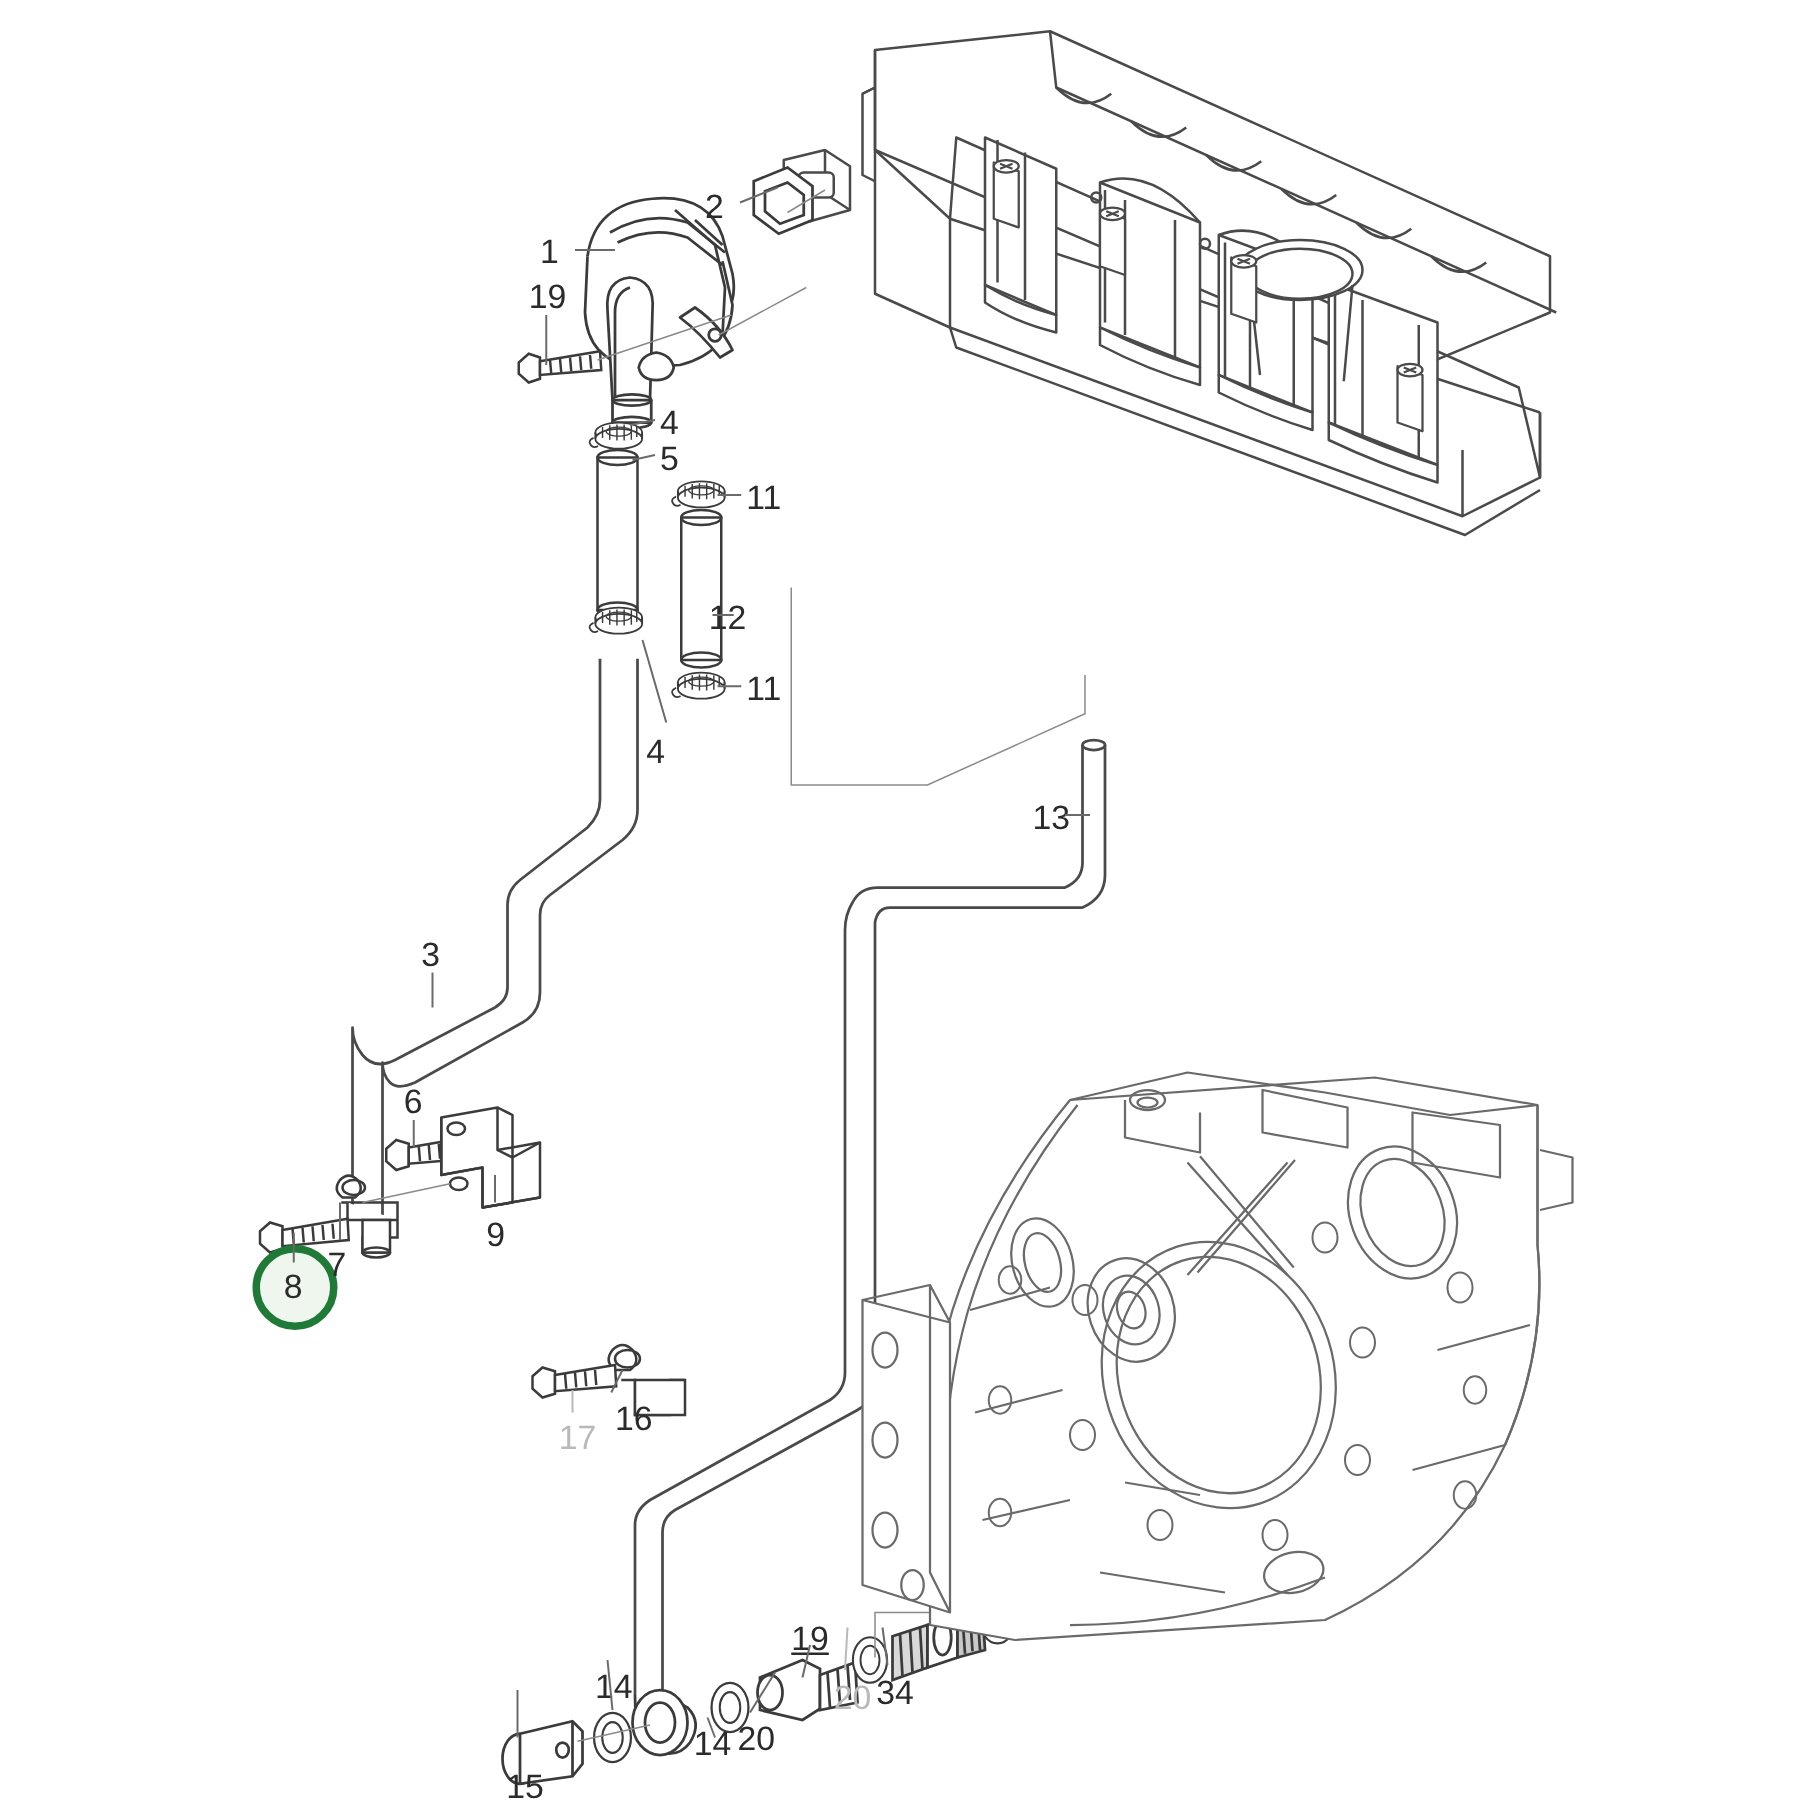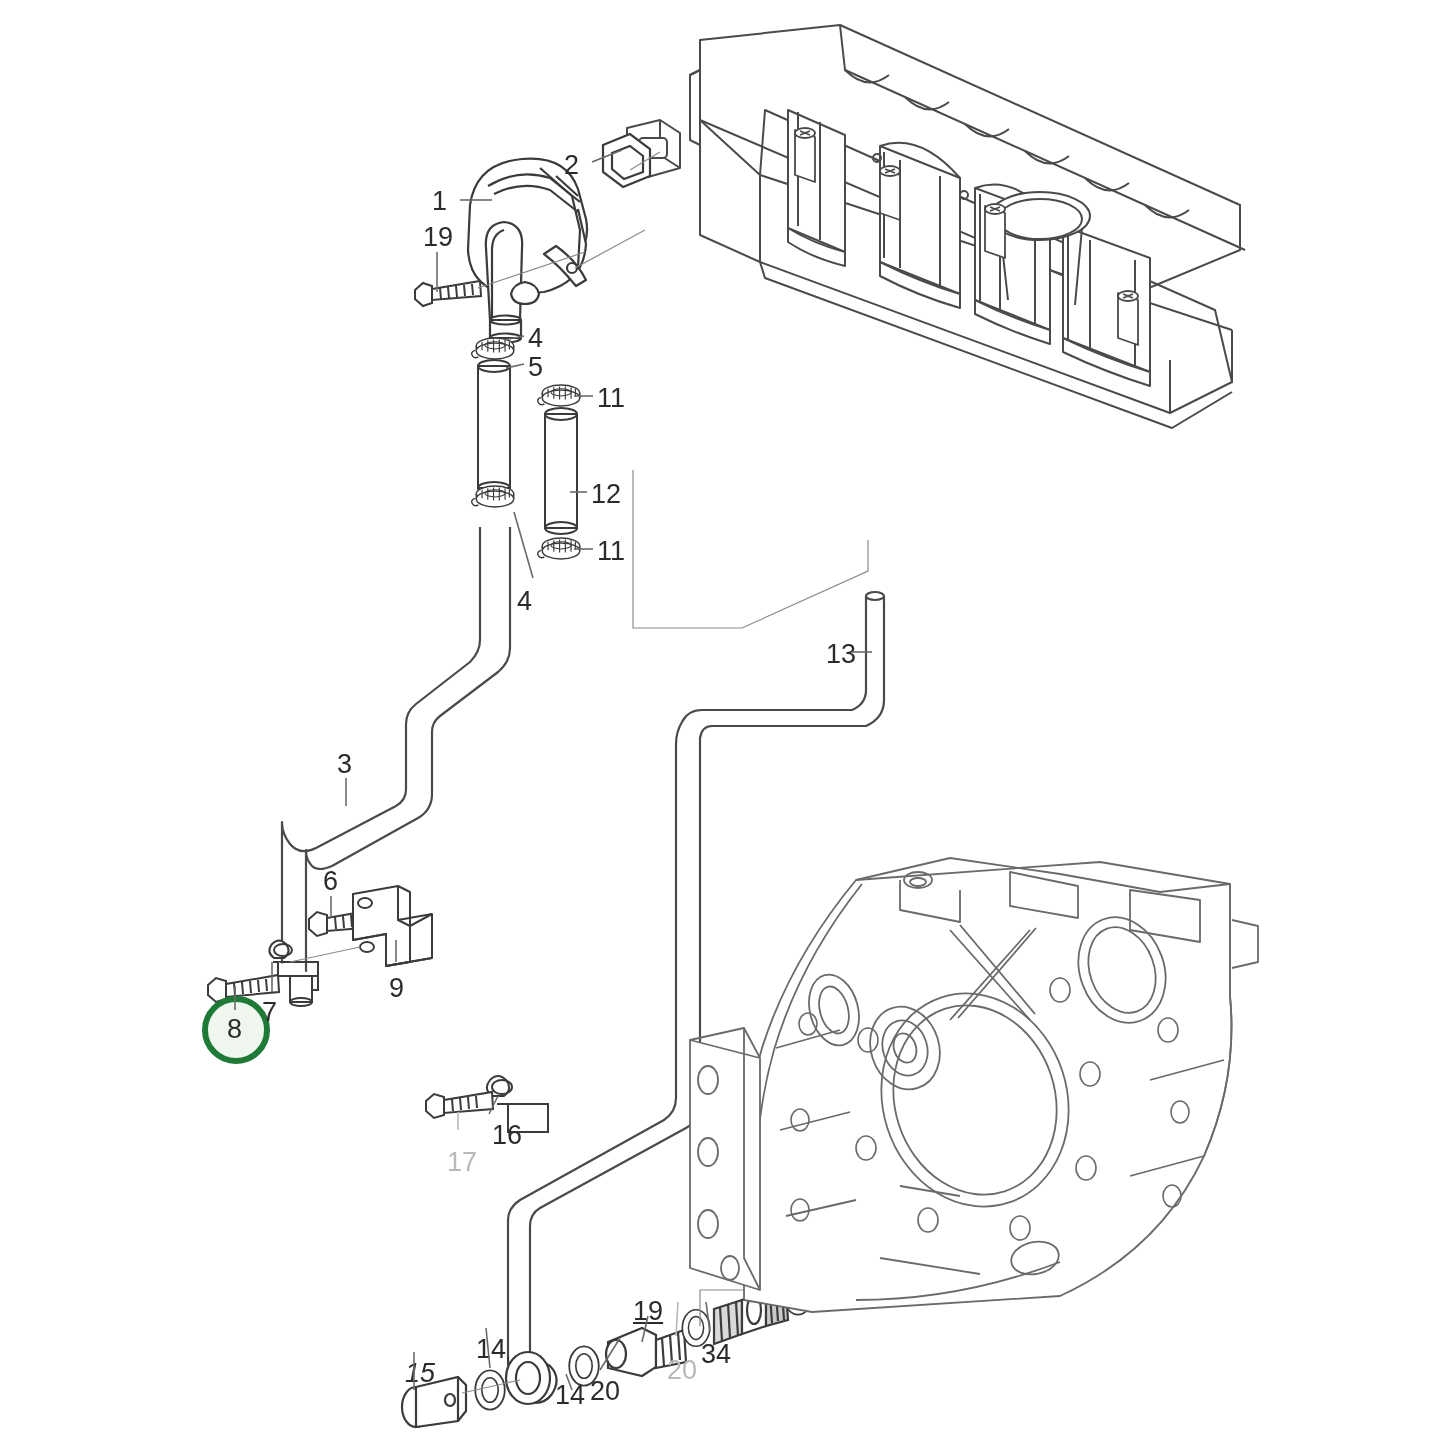--- a/index.html
+++ b/index.html
@@ -27,21 +27,20 @@
     position: absolute;
     font-family: "Liberation Sans", sans-serif;
     font-size: 27px;
     color: #2b2b2b;
     line-height: 1;
     white-space: nowrap;
     user-select: none;
   }
   .callout.dim {
     color: #b9b9b9;
-    margin-top: 12px;
   }
 </style>
 </head>
 <body>
 
 <div id="stage">
 
   <svg id="diagram-svg" viewBox="0 0 1445 1445">
     <defs>
       <g id="clamp-glyph">
@@ -400,31 +399,31 @@
       <circle cx="236" cy="1030" r="31" fill="#eef6ee" stroke="#1f7a38" stroke-width="6"></circle>
     </g>
   </svg>
 
   <div class="callout" style="left:432px;  top:188px;">1</div>
   <div class="callout" style="left:564px;  top:152px;">2</div>
   <div class="callout" style="left:423px;  top:224px;">19</div>
   <div class="callout" style="left:528px; top:325px;">4</div>
   <div class="callout" style="left:528px;  top:354px;">5</div>
   <div class="callout" style="left:597px; top:385px;">11</div>
-  <div class="callout" style="left:591px;  top:481px;">12</div>
+  <div class="callout" style="left:567px;  top:481px;">12</div>
   <div class="callout" style="left:597px; top:538px;">11</div>
   <div class="callout" style="left:517px; top:588px;">4</div>
   <div class="callout" style="left:826px;  top:641px;">13</div>
   <div class="callout" style="left:337px;  top:751px;">3</div>
   <div class="callout" style="left:323px;  top:868px;">6</div>
   <div class="callout" style="left:389px;  top:975px;">9</div>
   <div class="callout" style="left:262px;  top:999px;">7</div>
   <div class="callout dim" style="left:447px; top:1137px;">17</div>
   <div class="callout" style="left:492px;  top:1122px;">16</div>
-  <div class="callout" style="left:405px;  top:1360px;font-style:italic;">15</div>
+  <div class="callout" style="left:405px;  top:1416px;">15</div>
   <div class="callout" style="left:476px; top:1336px;">14</div>
   <div class="callout" style="left:555px; top:1382px;">14</div>
   <div class="callout" style="left:590px;  top:1378px;">20</div>
   <div class="callout" style="left:633px;  top:1298px;text-decoration:underline;">19</div>
   <div class="callout dim" style="left:667px; top:1345px;">20</div>
   <div class="callout" style="left:701px;  top:1341px;">34</div>
 
   <div class="callout" style="left:227px; top:1016px; color:#2b2b2b;">8</div>
 
   <svg style="position:absolute;left:0;top:0;width:1445px;height:1445px;pointer-events:none;">

